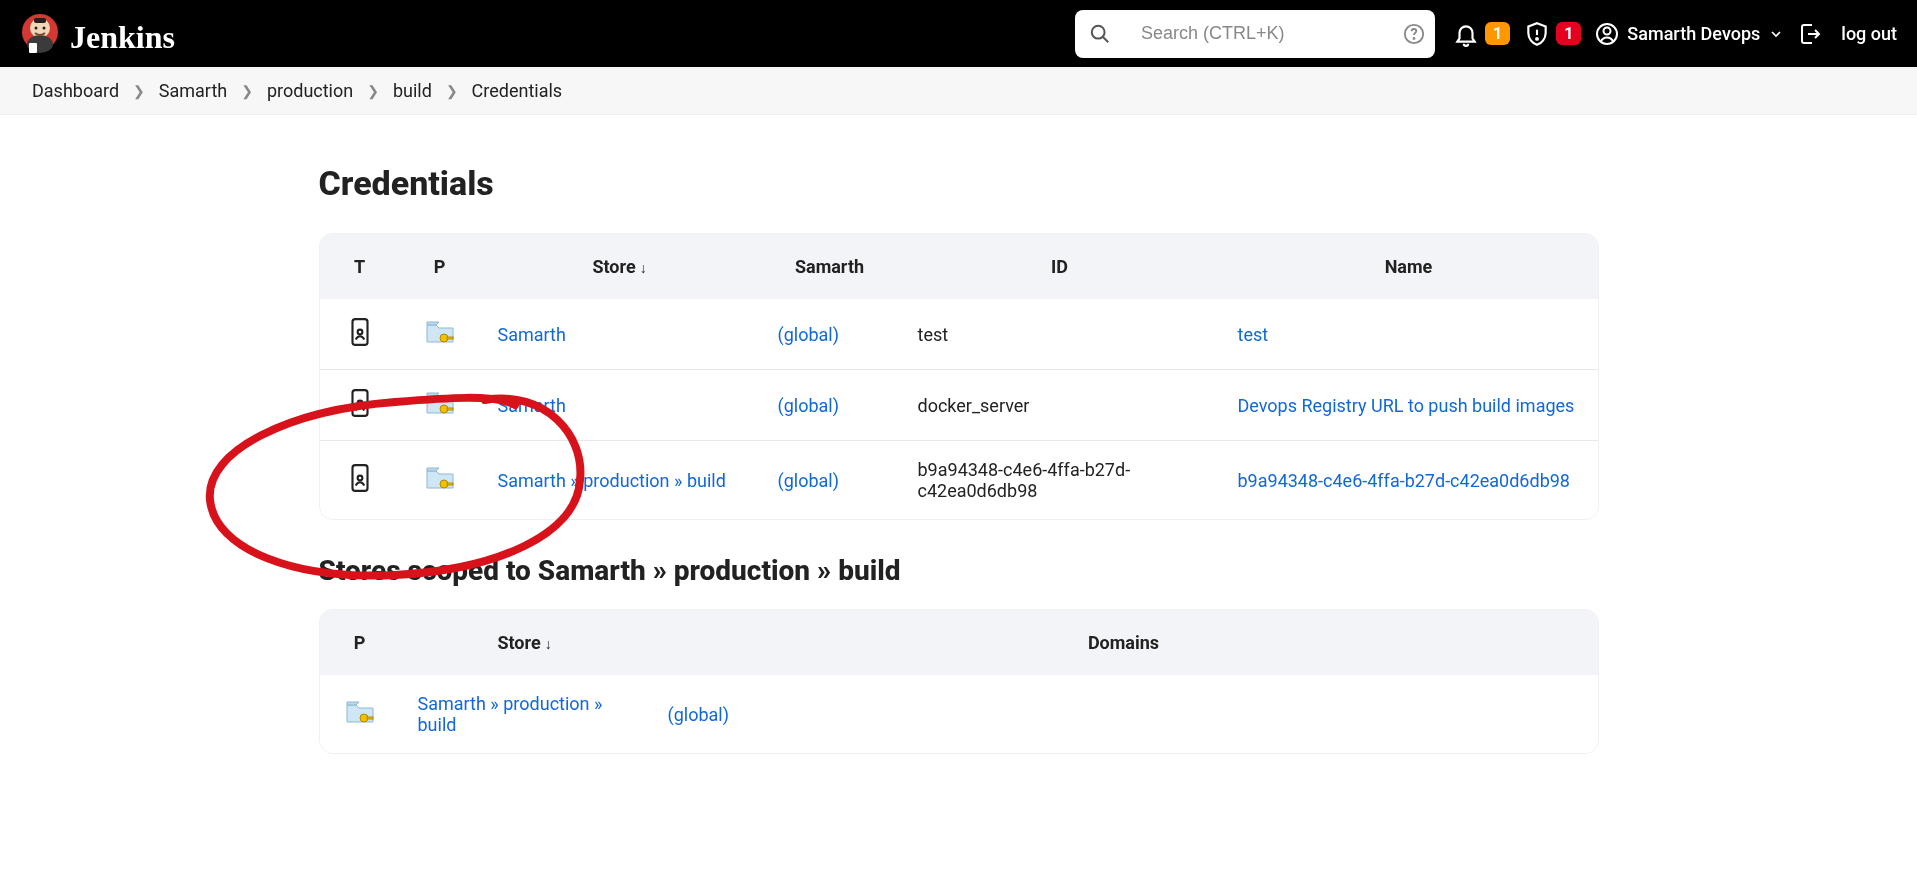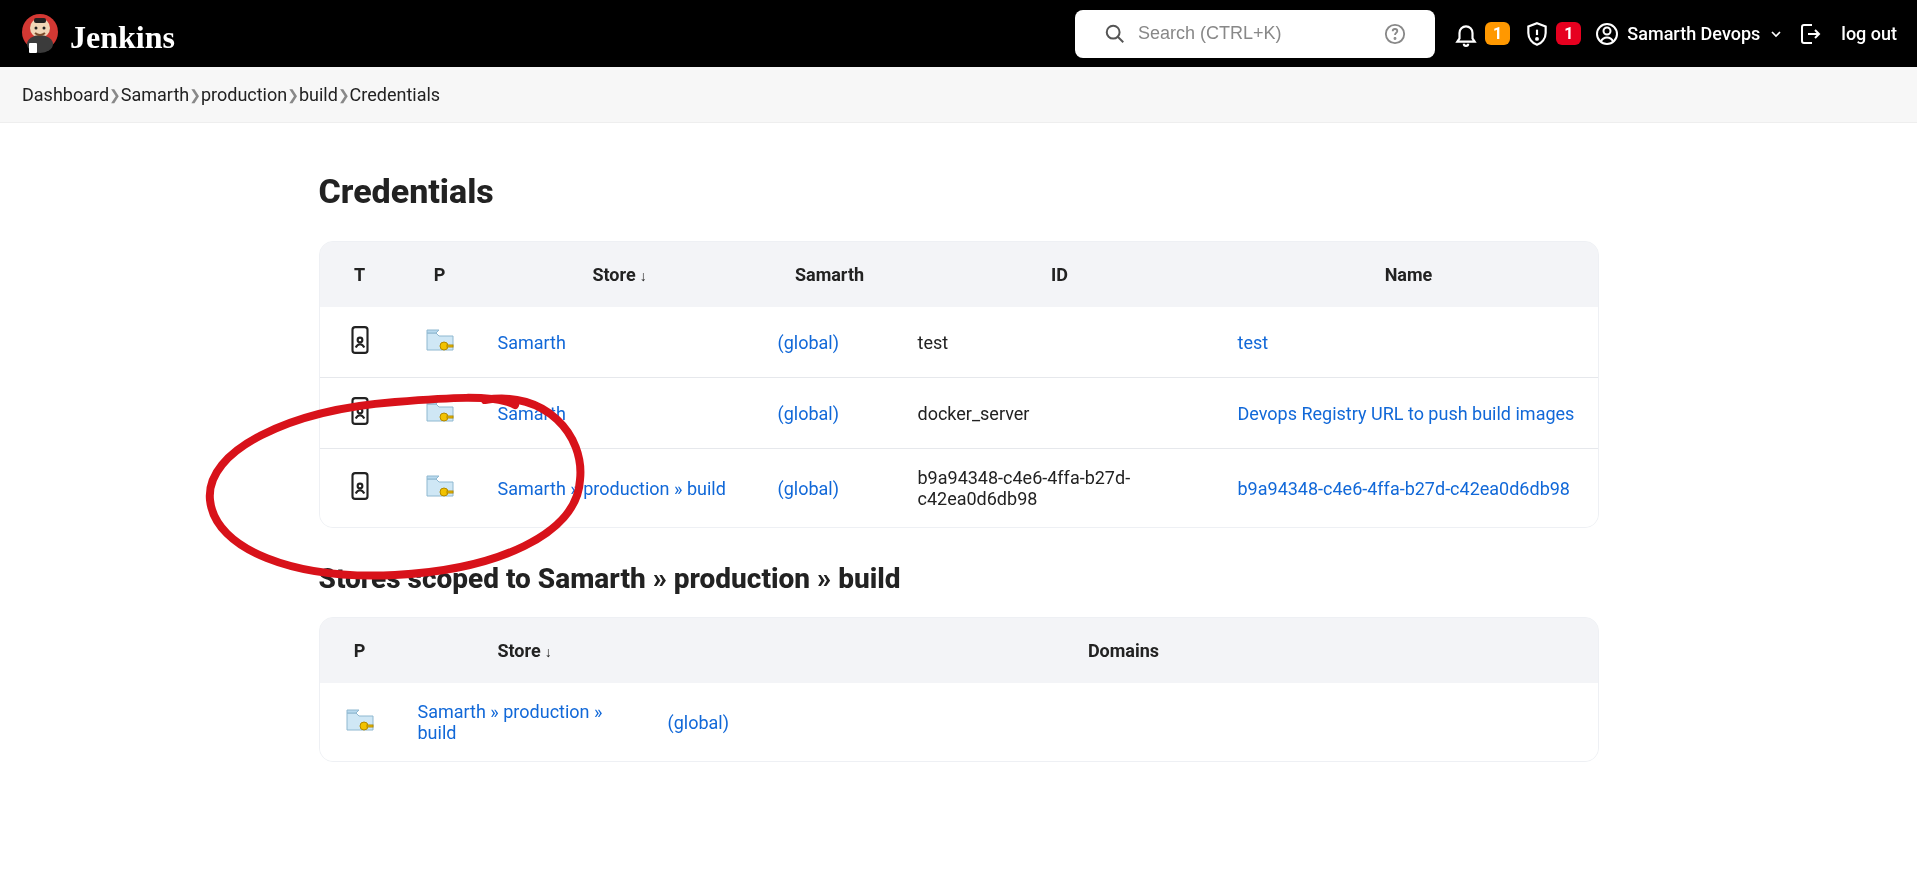--- a/index.html
+++ b/index.html
@@ -2,31 +2,31 @@
 <html><head>
 <meta charset="utf-8">
 <style>
   * { box-sizing: border-box; }
   html,body { margin:0; padding:0; font-family: -apple-system, BlinkMacSystemFont, "Segoe UI", Roboto, Arial, sans-serif; color:#222; background:#fff;}
   
   .header { background:#000; color:#fff; height:67px; display:flex; align-items:center; padding:0 20px; gap:18px;}
   .logo-wrap { display:flex; align-items:flex-end; gap:10px; }
   .logo-text { font-weight:700; font-size:32px; font-family: Georgia, "Times New Roman", serif; color:#fff;}
   .search-wrap { margin-left:auto; }
-  .search-box { background:#fff; border-radius:8px; height:48px; width:360px; display:flex; align-items:center; padding:0 29px; gap:10px; position:relative;}
+  .search-box { background:#fff; border-radius:8px; height:48px; width:360px; display:flex; align-items:center; padding:0 14px; gap:28px; position:relative;}
   .search-box input { border:none; outline:none; font-size:18px; flex:1; color:#333; background:transparent;}
   .search-box input::placeholder{color:#888;}
   .hdr-icons { display:flex; align-items:center; gap:14px;}
   .icon-btn { display:flex; align-items:center; gap:6px; cursor:pointer;}
   .badge { background:#ff9800; color:#fff; border-radius:6px; font-weight:700; font-size:16px; padding:2px 8px; min-width:22px; text-align:center;}
   .badge.red { background:#e6001f;}
   .user-menu { display:flex; align-items:center; gap:8px; color:#fff; font-size:18px; font-weight:500; cursor:pointer;justify-content:flex-end;}
   .logout-btn { display:flex; align-items:center; gap:19px; color:#fff; font-size:18px; font-weight:500; cursor:pointer;}
   
-  .crumbs { background:#f7f7f7; border-bottom:1px solid #eee; height:56px; display:flex; align-items:center; padding:0 22px; font-size:18px;}
+  .crumbs { background:#f7f7f7; border-bottom:1px solid #eee; height:48px; display:flex; align-items:center; padding:0 32px; gap:14px; font-size:18px;}
   .crumbs .sep { color:#888; font-size:14px;}
   .crumbs span.link { cursor:pointer; color:#222;}
   
   .main { max-width:1280px; margin:0 auto; padding:30px 0 40px 0;}
   h1.title { font-size:34px; font-weight:800; margin:18px 0 30px 0;}
   h2.subtitle { font-size:28px; font-weight:800; margin:34px 0 22px 0;}
   
   .table-card { background:#f5f6f8; border-radius:14px; overflow:hidden; border:1px solid #eef0f4;}
   table { width:100%; border-collapse:collapse; font-size:18px;}
   thead th { text-align:center; font-weight:700; padding:22px 18px; color:#222; background:#f3f4f7;}

